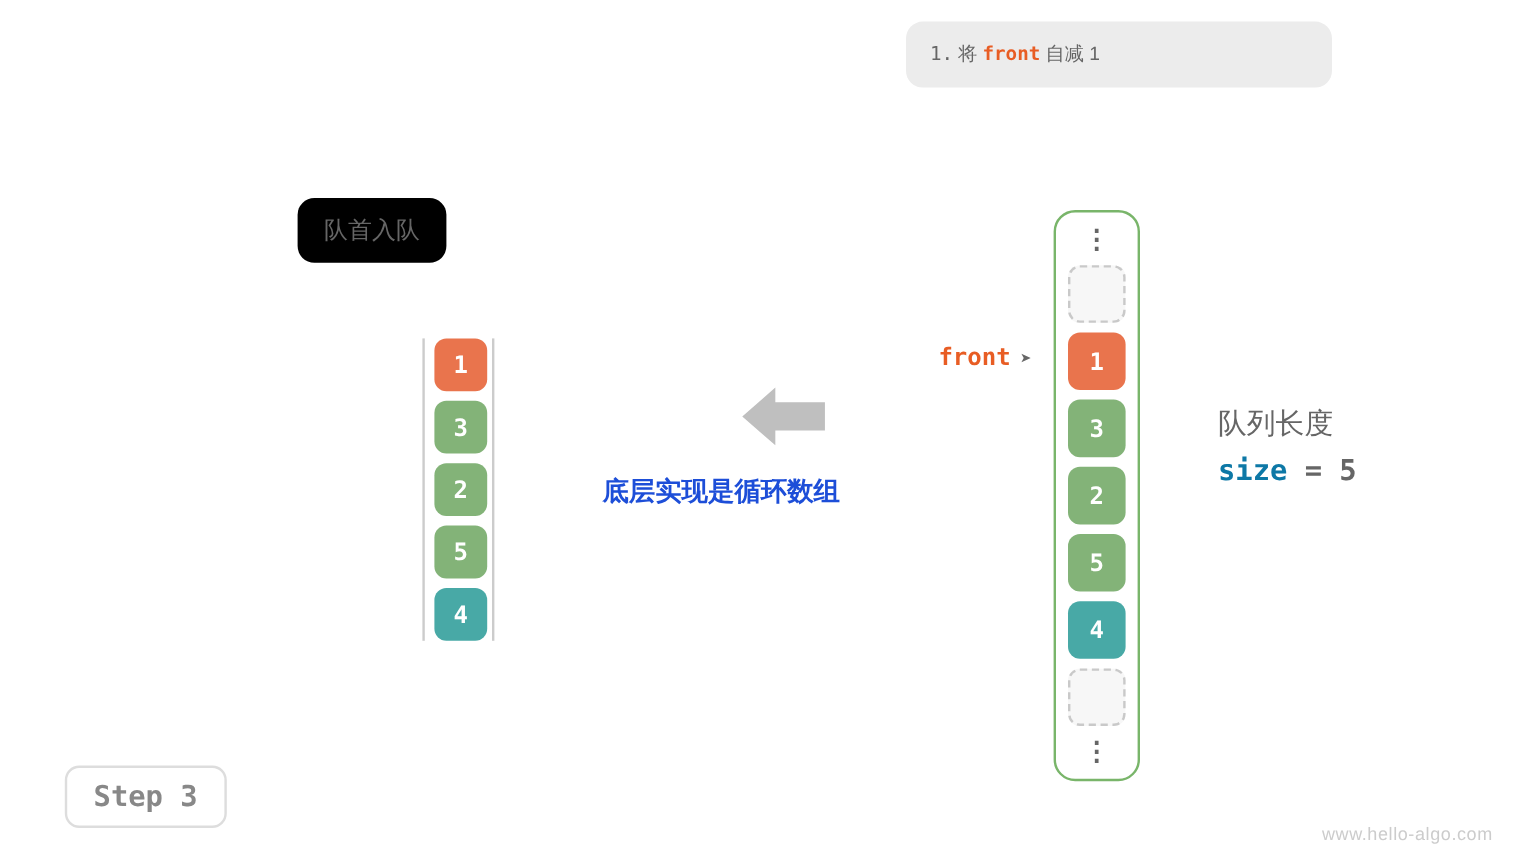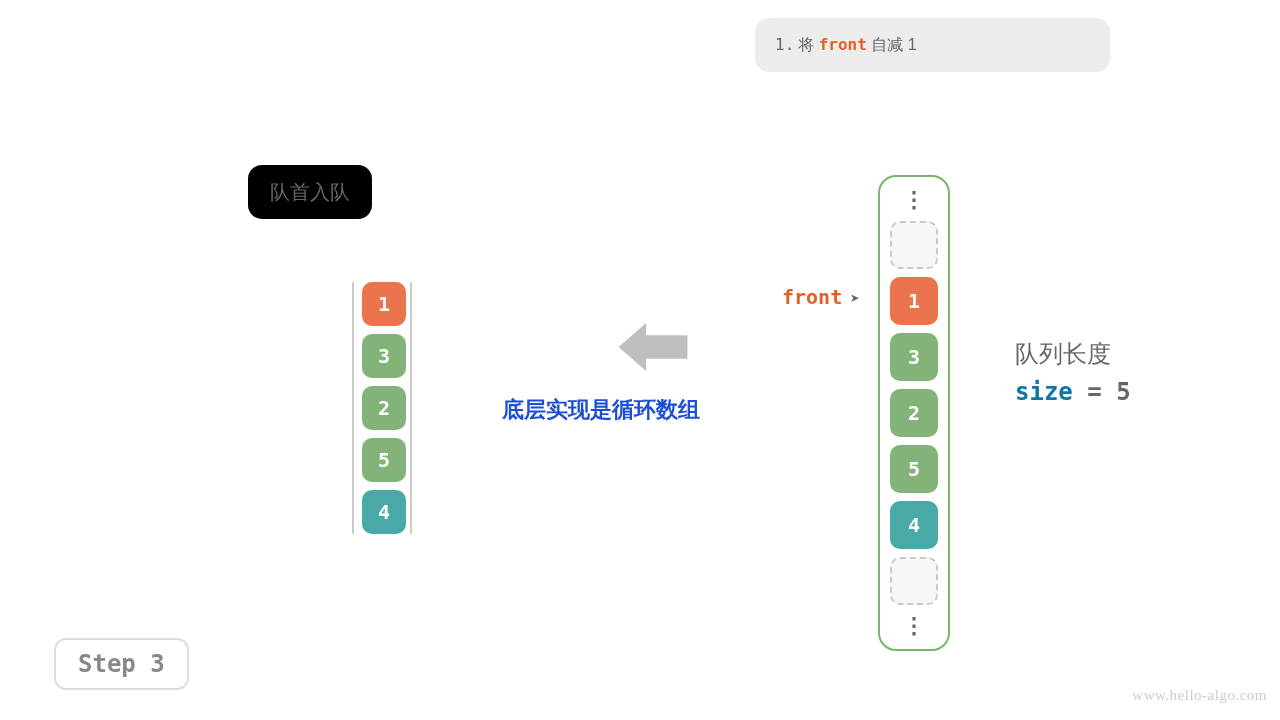--- a/index.html
+++ b/index.html
@@ -40,21 +40,21 @@
 .center-text { position:absolute; top:393px; left:502px; font-size:22px; font-weight:600; color:#1d4ed8; line-height:1.55; }
 
 
 .big-arrow { position:absolute; top:316px; left:618px; }
 .big-arrow svg { width:70px; height:62px; fill:#bfbfbf; }
 
 
 .step-badge { position:absolute; bottom:30px; left:36px; border:2px solid #ddd; border-radius:12px; padding:10px 22px; font-family:ui-monospace,SFMono-Regular,Menlo,Consolas,monospace; font-size:24px; font-weight:700; color:#888; background:#fff;margin-left:18px; }
 
 
-.watermark { position:absolute; bottom:16px; right:13px; font-size:15px; color:#ccc; letter-spacing:.5px; font-family:Liberation Serif, serif; }
+.watermark { position:absolute; bottom:16px; right:36px; font-size:15px; color:#ccc; letter-spacing:.5px; font-family:Liberation Sans, sans-serif; }
 </style>
 </head>
 <body>
 
 <div class="steps-box">
   <ul>
       <li><span class="num">1.</span>将 <span class="mono orange">front</span> 自减 1</li>
     </ul>
 </div>
 

